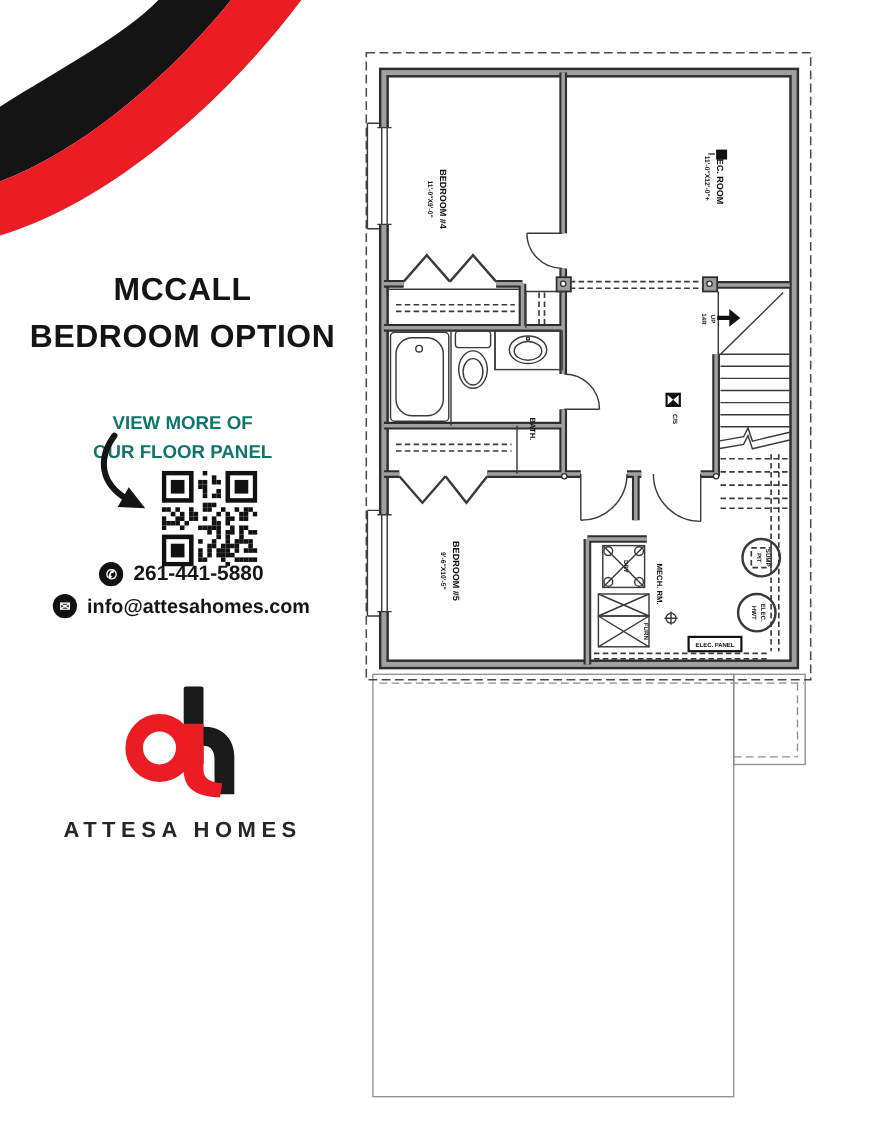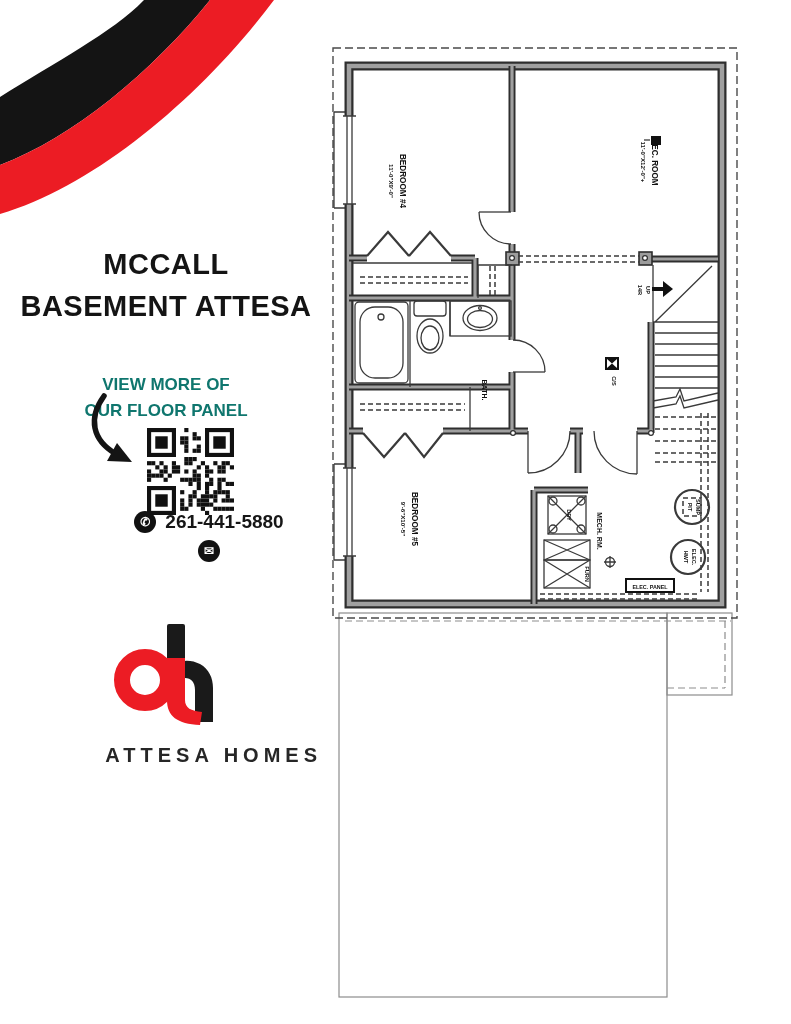--- a/index.html
+++ b/index.html
@@ -1,31 +1,31 @@
 <!DOCTYPE html>
 <html><head>
 <meta charset="utf-8">
 <style>
   html,body{margin:0;padding:0;}
   body{width:791px;height:1024px;position:relative;background:#ffffff;overflow:hidden;
        font-family:"Liberation Sans",sans-serif;}
   .abs{position:absolute;}
   
-  .left-col{position:absolute;left:0;top:0;width:330px;height:1024px;padding-left:44px;}
+  .left-col{position:absolute;left:0;top:0;width:330px;height:1024px;}
   .title-block{position:absolute;left:10px;top:243px;width:312px;text-align:center;
      font-weight:800;font-size:29px;line-height:1.45;color:#141414;letter-spacing:.5px;}
   .cta-block{position:absolute;left:30px;top:372px;width:272px;text-align:center;
      font-weight:700;font-size:17px;line-height:1.5;color:#0f766e;}
   .contact-row{position:absolute;width:330px;display:flex;align-items:center;justify-content:center;gap:9px;
      font-weight:700;color:#161616;}
   .phone-row{top:511px;font-size:19px;}
   .email-row{top:540px;font-size:18px;}
   .icon-circle{width:22px;height:22px;border-radius:50%;background:#111;color:#fff;
      display:flex;align-items:center;justify-content:center;font-size:12px;flex:0 0 auto;}
-  .brand-name{position:absolute;left:10px;top:744px;width:312px;text-align:right;
+  .brand-name{position:absolute;left:10px;top:744px;width:312px;text-align:center;
      font-weight:700;font-size:20px;letter-spacing:5px;color:#262626;}
   
   text{font-family:"Liberation Sans","DejaVu Sans",sans-serif;fill:#111;}
   .room-name{font-size:8.2px;font-weight:700;text-anchor:middle;}
   .room-dim{font-size:6.2px;font-weight:700;text-anchor:middle;}
   .tiny{font-size:5.6px;font-weight:700;text-anchor:middle;}
   .panel-label{font-size:5.4px;font-weight:700;text-anchor:middle;}
   
   .wall-dark{stroke:#2e2e2e;fill:none;}
   .wall-grey{stroke:#a0a0a0;fill:none;}
@@ -224,21 +224,21 @@
     <text class="room-dim" transform="rotate(90 401 519)" x="401" y="519">9'-6"X10'-5"</text>
     <text class="room-name" style="font-size:7px" transform="rotate(90 482 390)" x="482" y="390">BATH.</text>
     <text class="room-name" style="font-size:7px" transform="rotate(90 597 531)" x="597" y="531">MECH. RM.</text>
   </g>
 </svg>
 
 <div class="left-col">
 
   <div class="title-block">
     <div>MCCALL</div>
-    <div>BASEMENT ATTESA</div>
+    <div>BEDROOM OPTION</div>
   </div>
 
   <div class="cta-block">
     <div>VIEW MORE OF</div>
     <div>OUR FLOOR PANEL</div>
   </div>
 
   <svg class="abs" style="left:80px;top:388px;" width="70" height="85" viewBox="0 0 70 85">
     <path d="M24,8 C8,30 12,52 36,66" stroke="#141414" stroke-width="5.5" fill="none" stroke-linecap="round"></path>
     <polygon points="52,74 27,73 37,55" fill="#141414"></polygon>
@@ -368,20 +368,21 @@
       <rect x="56" y="80" width="4" height="4" fill="#111"></rect>
     </svg>
 
   <div class="contact-row phone-row">
     <span class="icon-circle">✆</span>
     <span>261-441-5880</span>
   </div>
 
   <div class="contact-row email-row">
     <span class="icon-circle">✉</span>
+    <span>info@attesahomes.com</span>
   </div>
 
   <svg class="abs" style="left:105px;top:618px;" width="158" height="118" viewBox="0 0 158 118">
 
     <g fill="#1A1A1A">
       <rect x="62" y="6" width="18" height="72" rx="2"></rect>
       <path d="M62,78 V52 C70,42 84,40 95,46 C104,51 108,60 108,70 V104 H90 V72 C90,64 86,60 80,60 C74,60 70,64 70,72 V78 Z"></path>
     </g>
 
     <g>

